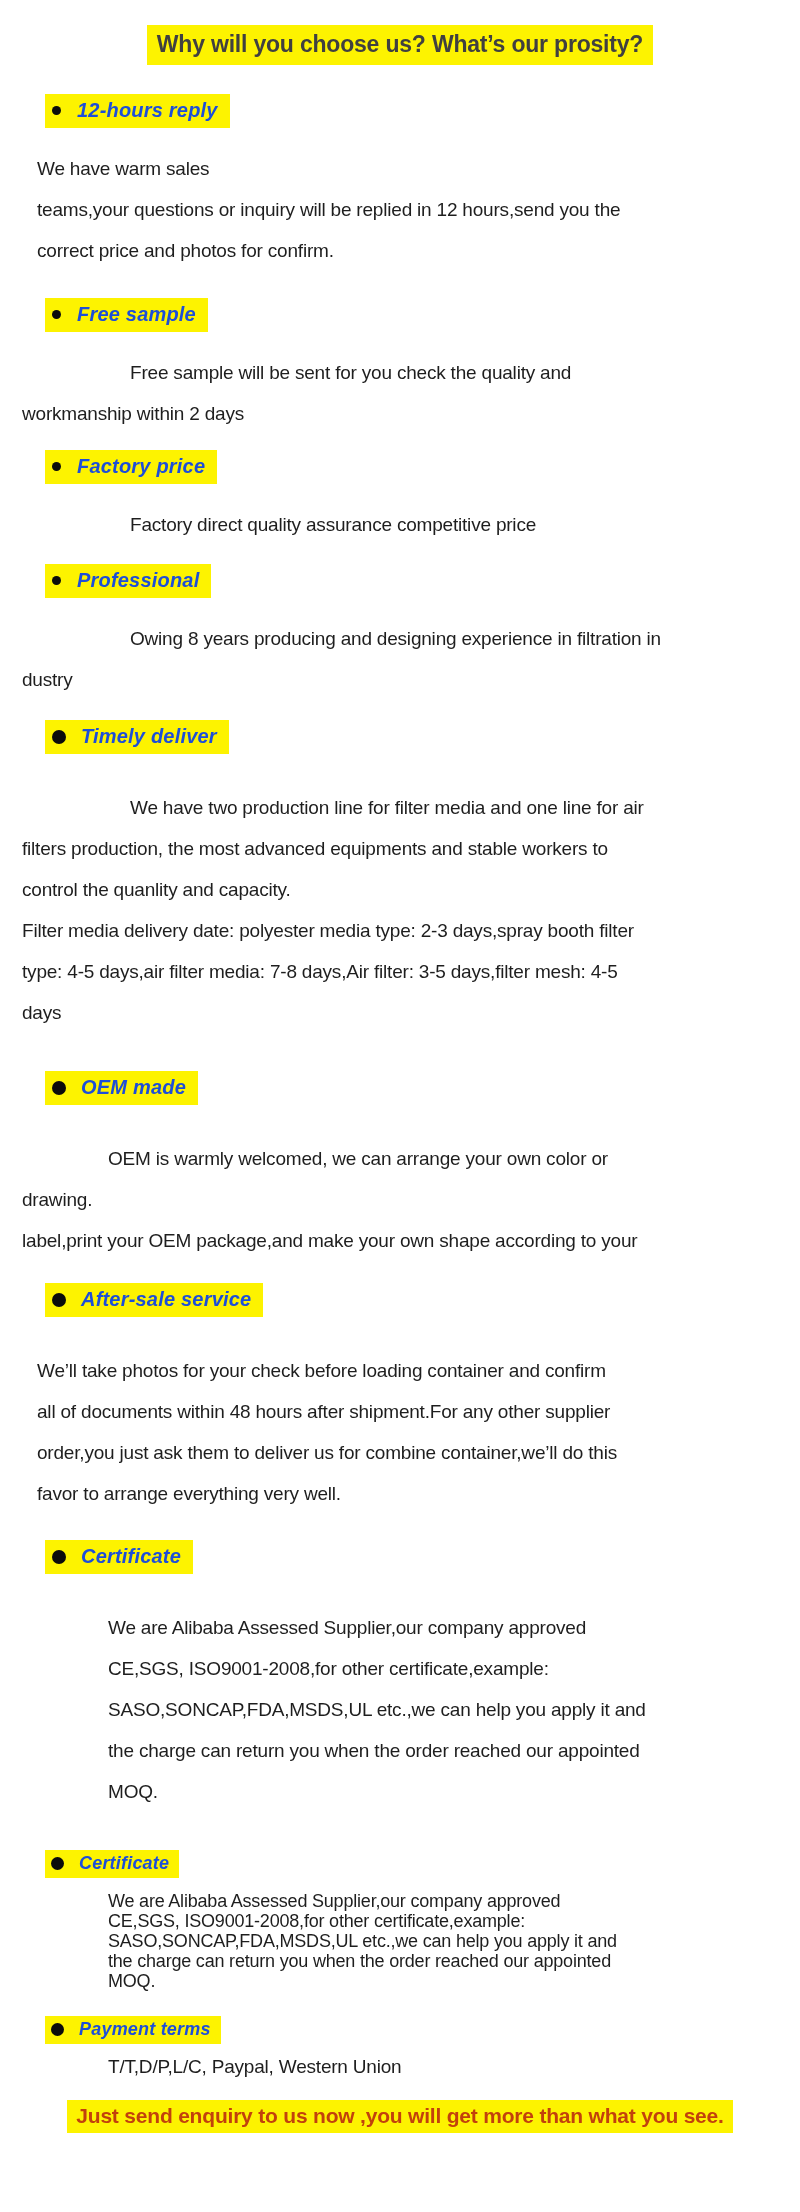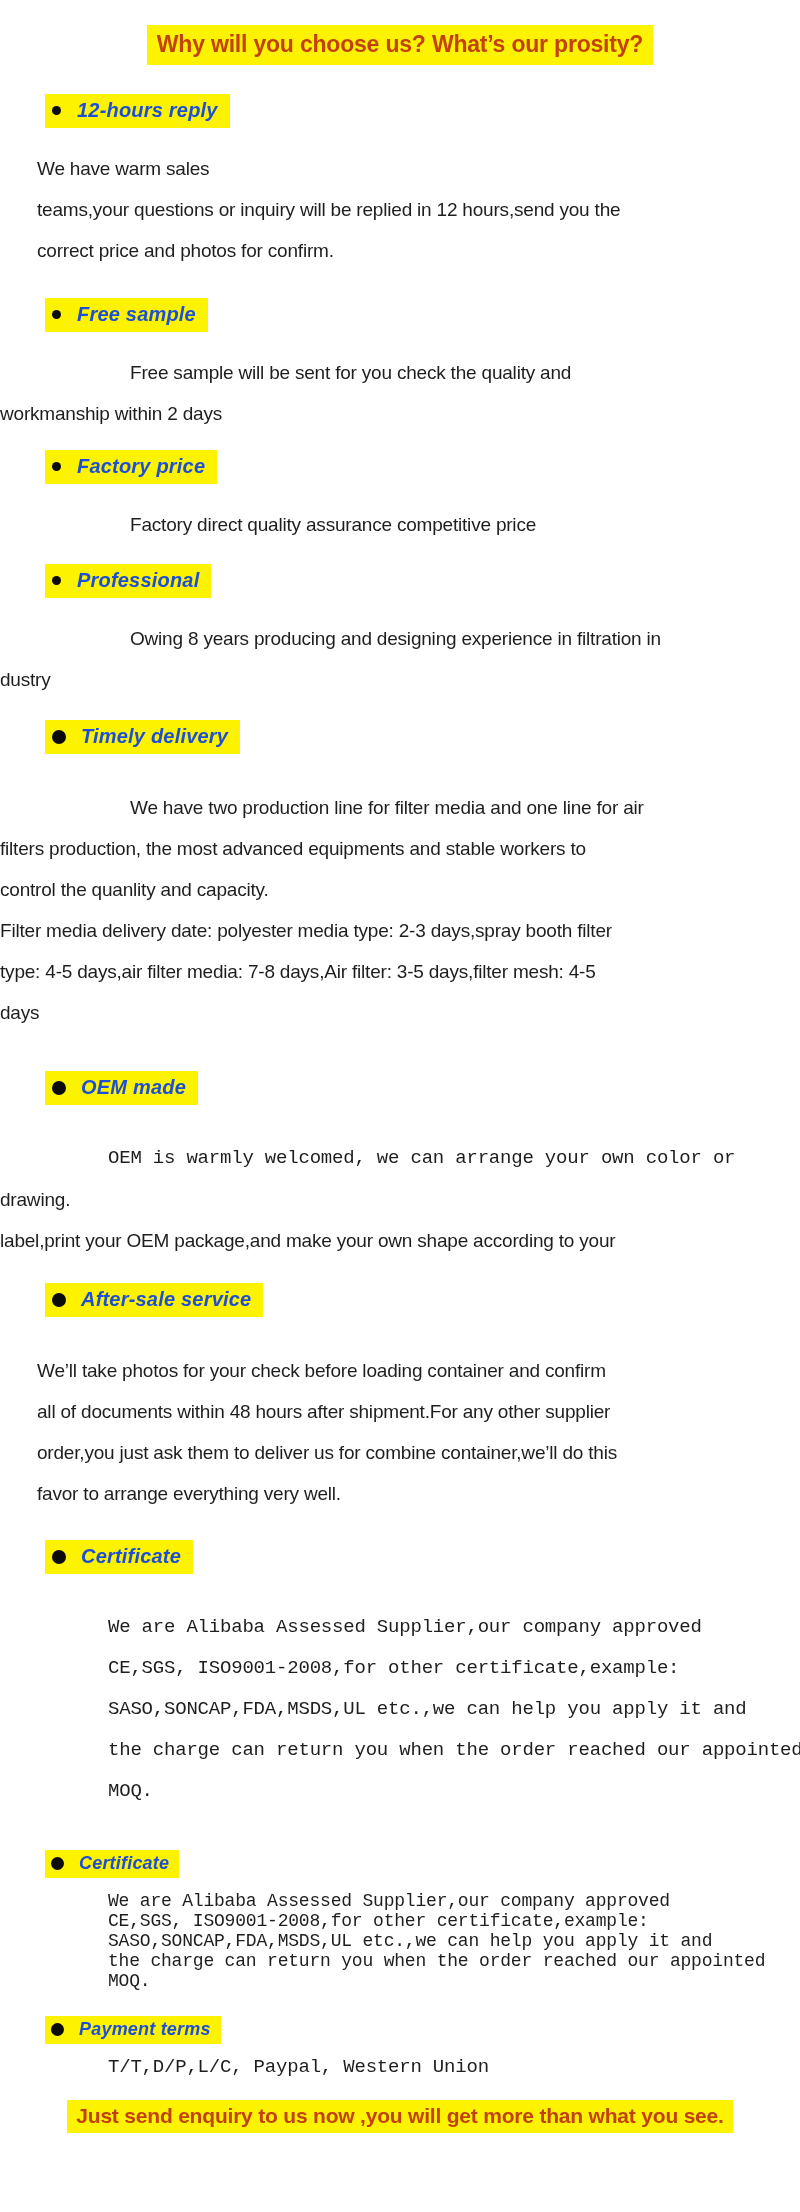--- a/index.html
+++ b/index.html
@@ -18,21 +18,21 @@
     padding-top: 25px;
     width: 800px;
   }
   
   .title-row {
     text-align: center;
   }
   .title-hl {
     display: inline-block;
     background: #FDF300;
-    color: #c2410c;
+    color: #404040;
     font-size: 23px;
     font-weight: bold;
     padding: 6px 10px 7px 10px;
     letter-spacing: -0.2px;
   }
   
   .section { }
   .heading-row {
     margin-left: 45px;
   }
@@ -66,23 +66,23 @@
   .line {
     font-size: 19px;
     line-height: 41px;
     letter-spacing: -0.2px;
     white-space: nowrap;
   }
   .single .line {
     font-size: 18px;
     line-height: 20px;
   }
-  .indent-margin { }
+  .indent-margin { padding-left: 22px; }
   .indent-body   { padding-left: 37px; }
-  .indent-cert   { padding-left: 108px; font-family: Liberation Mono, monospace; }
+  .indent-cert   { padding-left: 108px; }
   .indent-first  { padding-left: 130px; }
   
   .s0 { margin-top: 29px; }
   .s1 { margin-top: 27px; }
   .s2 { margin-top: 16px; }
   .s3 { margin-top: 19px; }
   .s4 { margin-top: 20px; }
   .s5 { margin-top: 38px; }
   .s6 { margin-top: 22px; }
   .s7 { margin-top: 26px; }
@@ -163,21 +163,21 @@
     </div>
     <div class="body">
           <div class="line indent-first">Owing 8 years producing and designing experience in filtration in</div>
           <div class="line indent-margin">dustry</div>
         </div>
   </div>
       <div class="section s4">
     <div class="heading-row">
       <span class="hl">
         <span class="bullet bullet-large"></span>
-        <span class="heading-label">Timely delivery</span>
+        <span class="heading-label">Timely deliver</span>
       </span>
     </div>
     <div class="body">
           <div class="line indent-first">We have two production line for filter media and one line for air</div>
           <div class="line indent-margin">filters production, the most advanced equipments and stable workers to</div>
           <div class="line indent-margin">control the quanlity and capacity.</div>
           <div class="line indent-margin">Filter media delivery date: polyester media type: 2-3 days,spray booth filter</div>
           <div class="line indent-margin">type: 4-5 days,air filter media: 7-8 days,Air filter: 3-5 days,filter mesh: 4-5</div>
           <div class="line indent-margin">days</div>
         </div>

